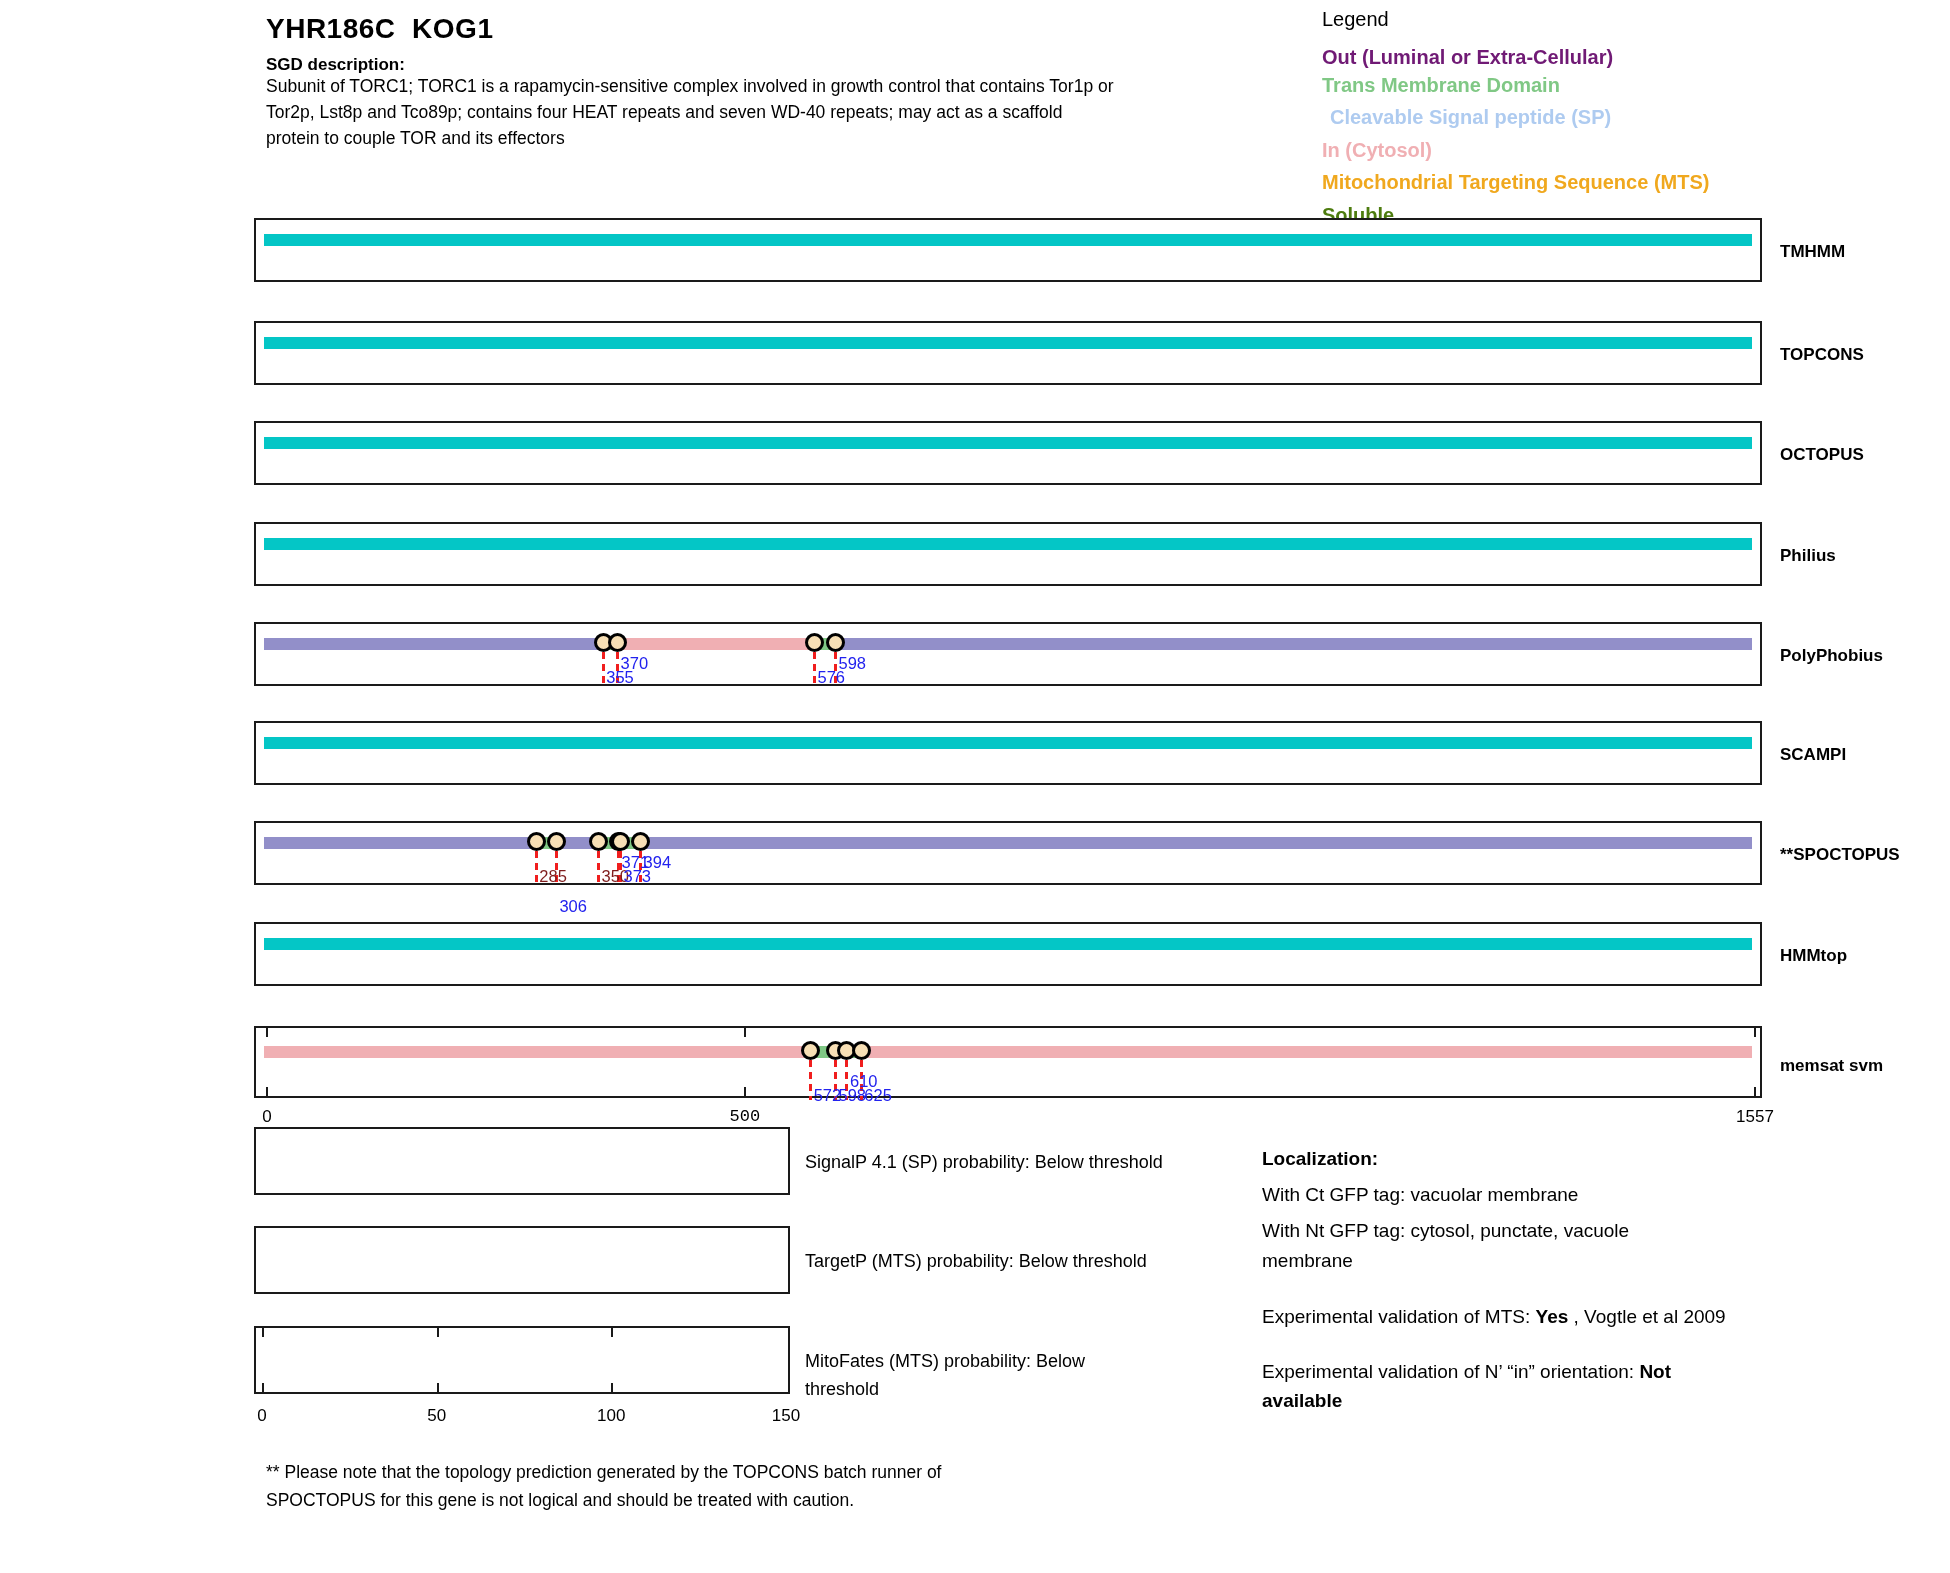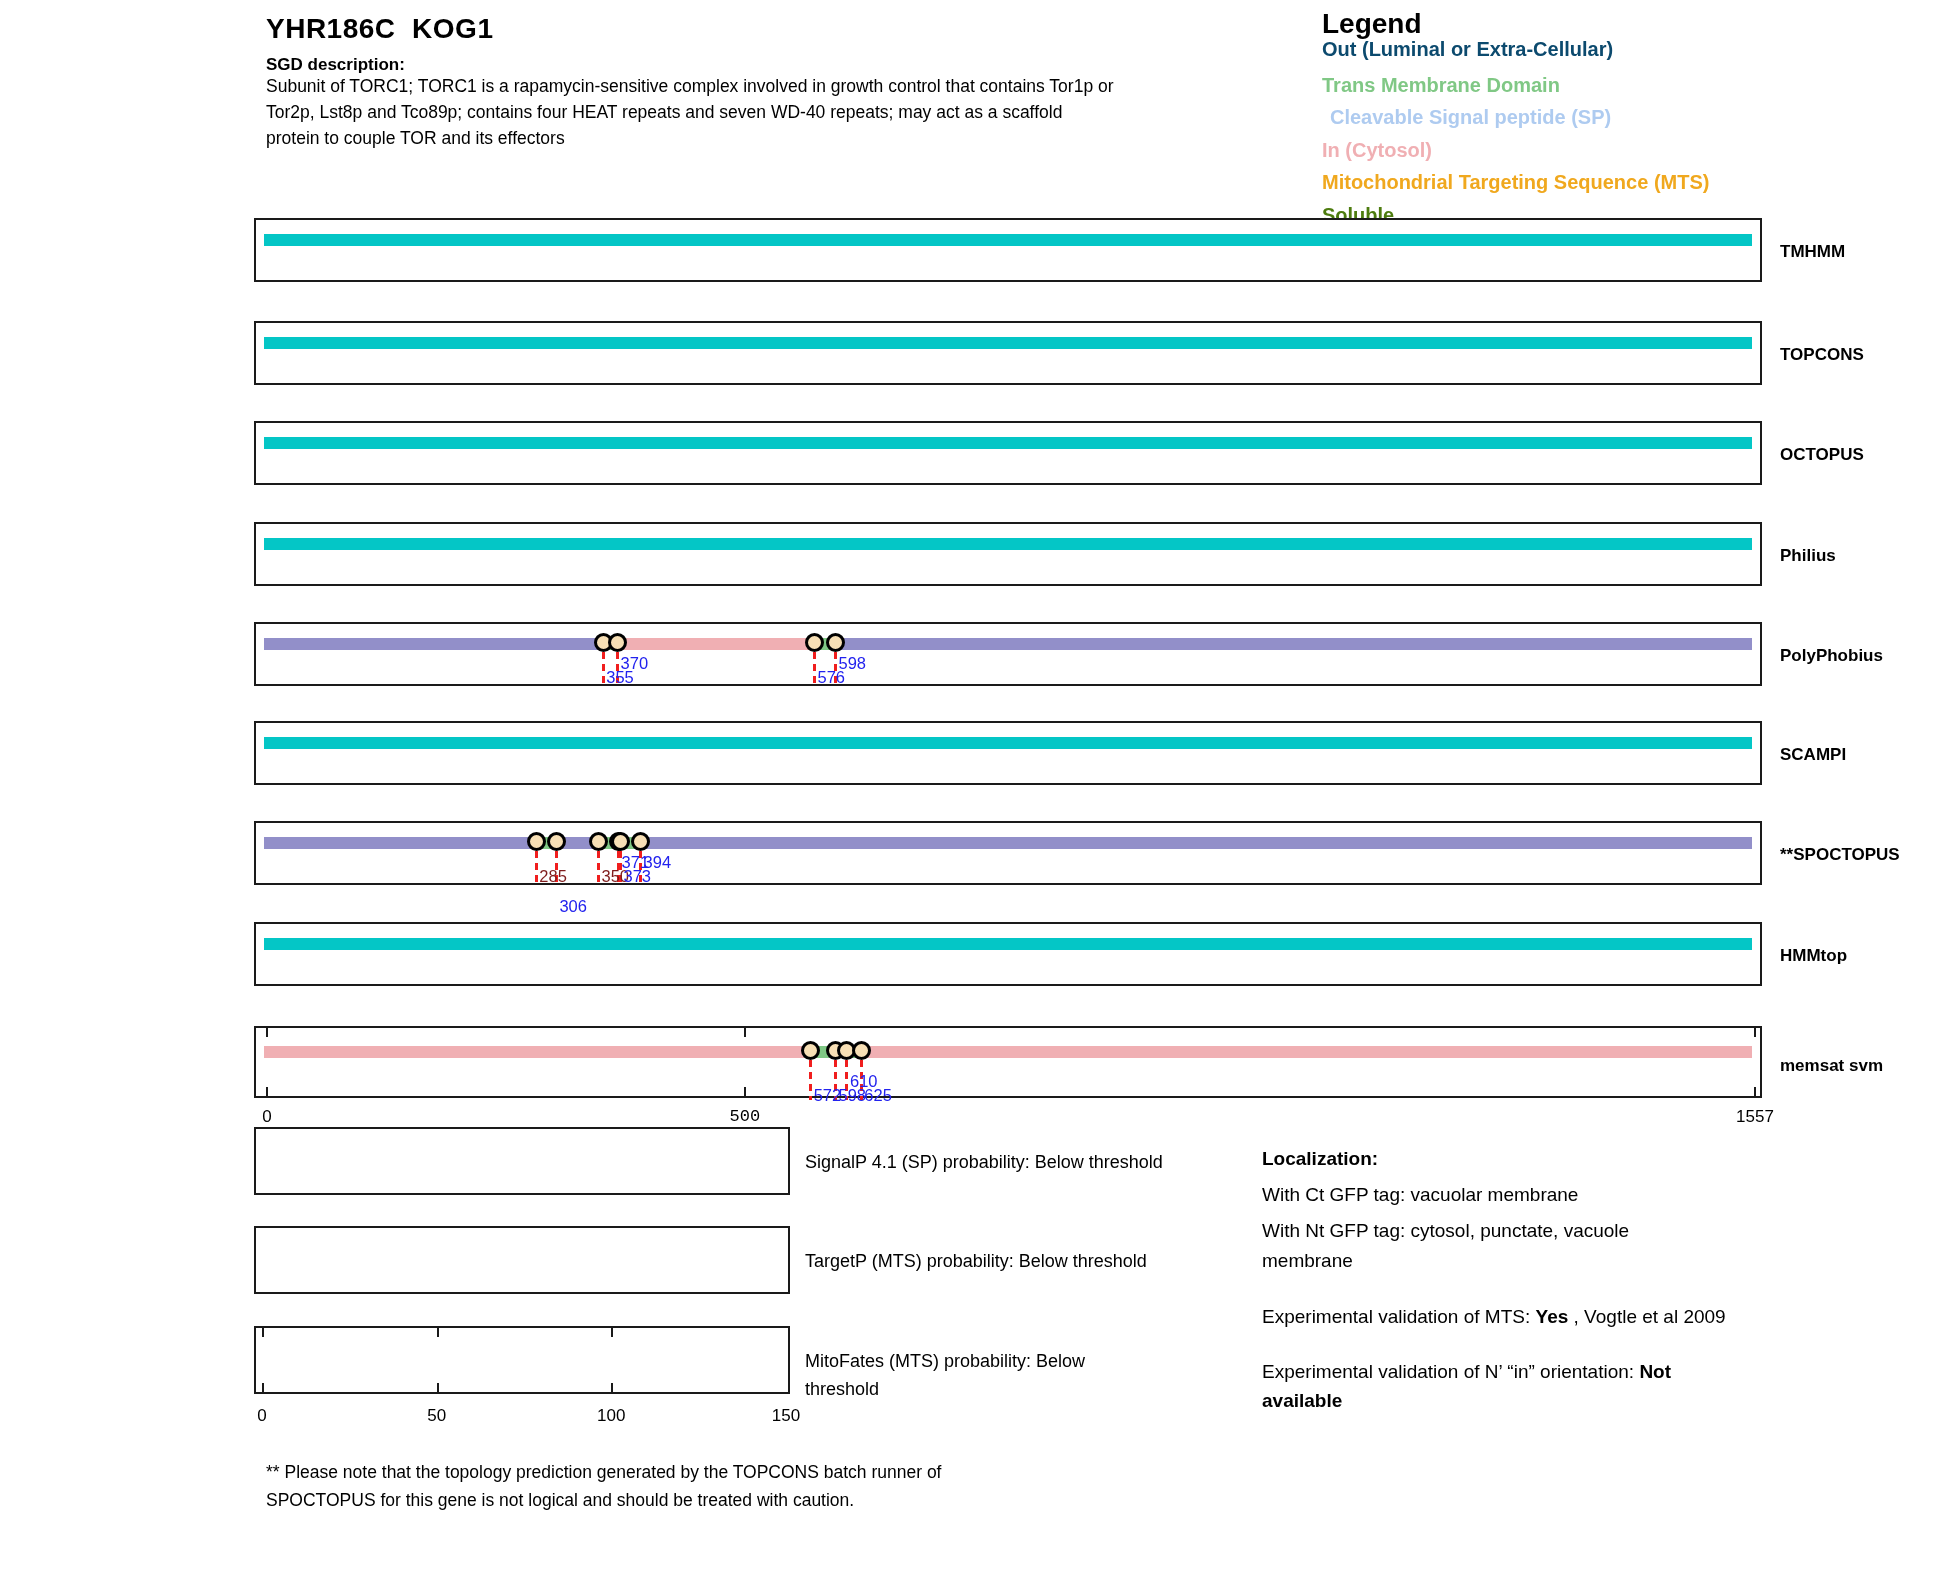--- a/index.html
+++ b/index.html
@@ -4,21 +4,21 @@
 <style>
   html,body{margin:0;padding:0;background:#fff;}
   #page{
     position:relative;width:1950px;height:1573px;background:#fff;overflow:hidden;
     font-family:"Liberation Sans","DejaVu Sans",sans-serif;color:#000;
   }
   .abs{position:absolute;}
   .title{font-size:28px;font-weight:bold;white-space:pre;letter-spacing:.5px;}
   .sgd-label{font-size:17px;font-weight:bold;}
   .desc-line{font-size:17.5px;line-height:26px;white-space:pre;}
-  .legend-title{font-size:28px;font-weight:bold;}
+  .legend-title{font-size:20px;font-weight:normal;}
   .legend-entry{font-size:20px;font-weight:bold;white-space:pre;}
   .track-box{border:2px solid #1a1a1a;background:#fff;box-sizing:border-box;}
   .track-label{font-size:17px;font-weight:bold;white-space:pre;}
   .bar-seg{position:absolute;}
   .marker-dash{position:absolute;width:3px;
     background:repeating-linear-gradient(180deg,#f01e1e 0 7px,rgba(0,0,0,0) 7px 12px);}
   .marker-circle{position:absolute;width:13px;height:13px;border:3px solid #000;
     border-radius:50%;box-sizing:content-box;}
   .marker-label{position:absolute;font-size:16.5px;white-space:pre;}
   .axis-label{position:absolute;font-size:17px;transform:translateX(-50%);white-space:pre;}
@@ -37,21 +37,21 @@
   <div class="abs sgd-label" style="left:266px;top:55px;">SGD description:</div>
   <div class="abs" style="left:266px;top:73px;">
     <div class="desc-line">Subunit of TORC1; TORC1 is a rapamycin-sensitive complex involved in growth control that contains Tor1p or</div>
     <div class="desc-line">Tor2p, Lst8p and Tco89p; contains four HEAT repeats and seven WD-40 repeats; may act as a scaffold</div>
     <div class="desc-line">protein to couple TOR and its effectors</div>
   </div>
 
   <div class="abs" style="left:1322px;top:0;">
     <div class="legend-title" style="position:absolute;left:0;top:8px;">Legend</div>
     <div id="legend-entries">
-        <div class="legend-entry" style="position: absolute; left: 0px; top: 38px; color: #0c4a6e;">Out (Luminal or Extra-Cellular)</div>
+        <div class="legend-entry" style="position: absolute; left: 0px; top: 46px; color: #701a75;">Out (Luminal or Extra-Cellular)</div>
         <div class="legend-entry" style="position: absolute; left: 0px; top: 73.5px; color: rgb(128, 200, 133);">Trans Membrane Domain</div>
         <div class="legend-entry" style="position: absolute; left: 8px; top: 106px; color: rgb(174, 203, 240);">Cleavable Signal peptide (SP)</div>
         <div class="legend-entry" style="position: absolute; left: 0px; top: 138.5px; color: rgb(240, 175, 179);">In (Cytosol)</div>
         <div class="legend-entry" style="position: absolute; left: 0px; top: 171px; color: rgb(240, 168, 30);">Mitochondrial Targeting Sequence (MTS)</div>
         <div class="legend-entry" style="position: absolute; left: 0px; top: 203.5px; color: #4d7c0f;">Soluble</div>
       </div>
   </div>
 
   <div id="tracks">
       <div class="abs track-box" style="left: 254px; top: 218px; width: 1508px; height: 64px;"></div>

